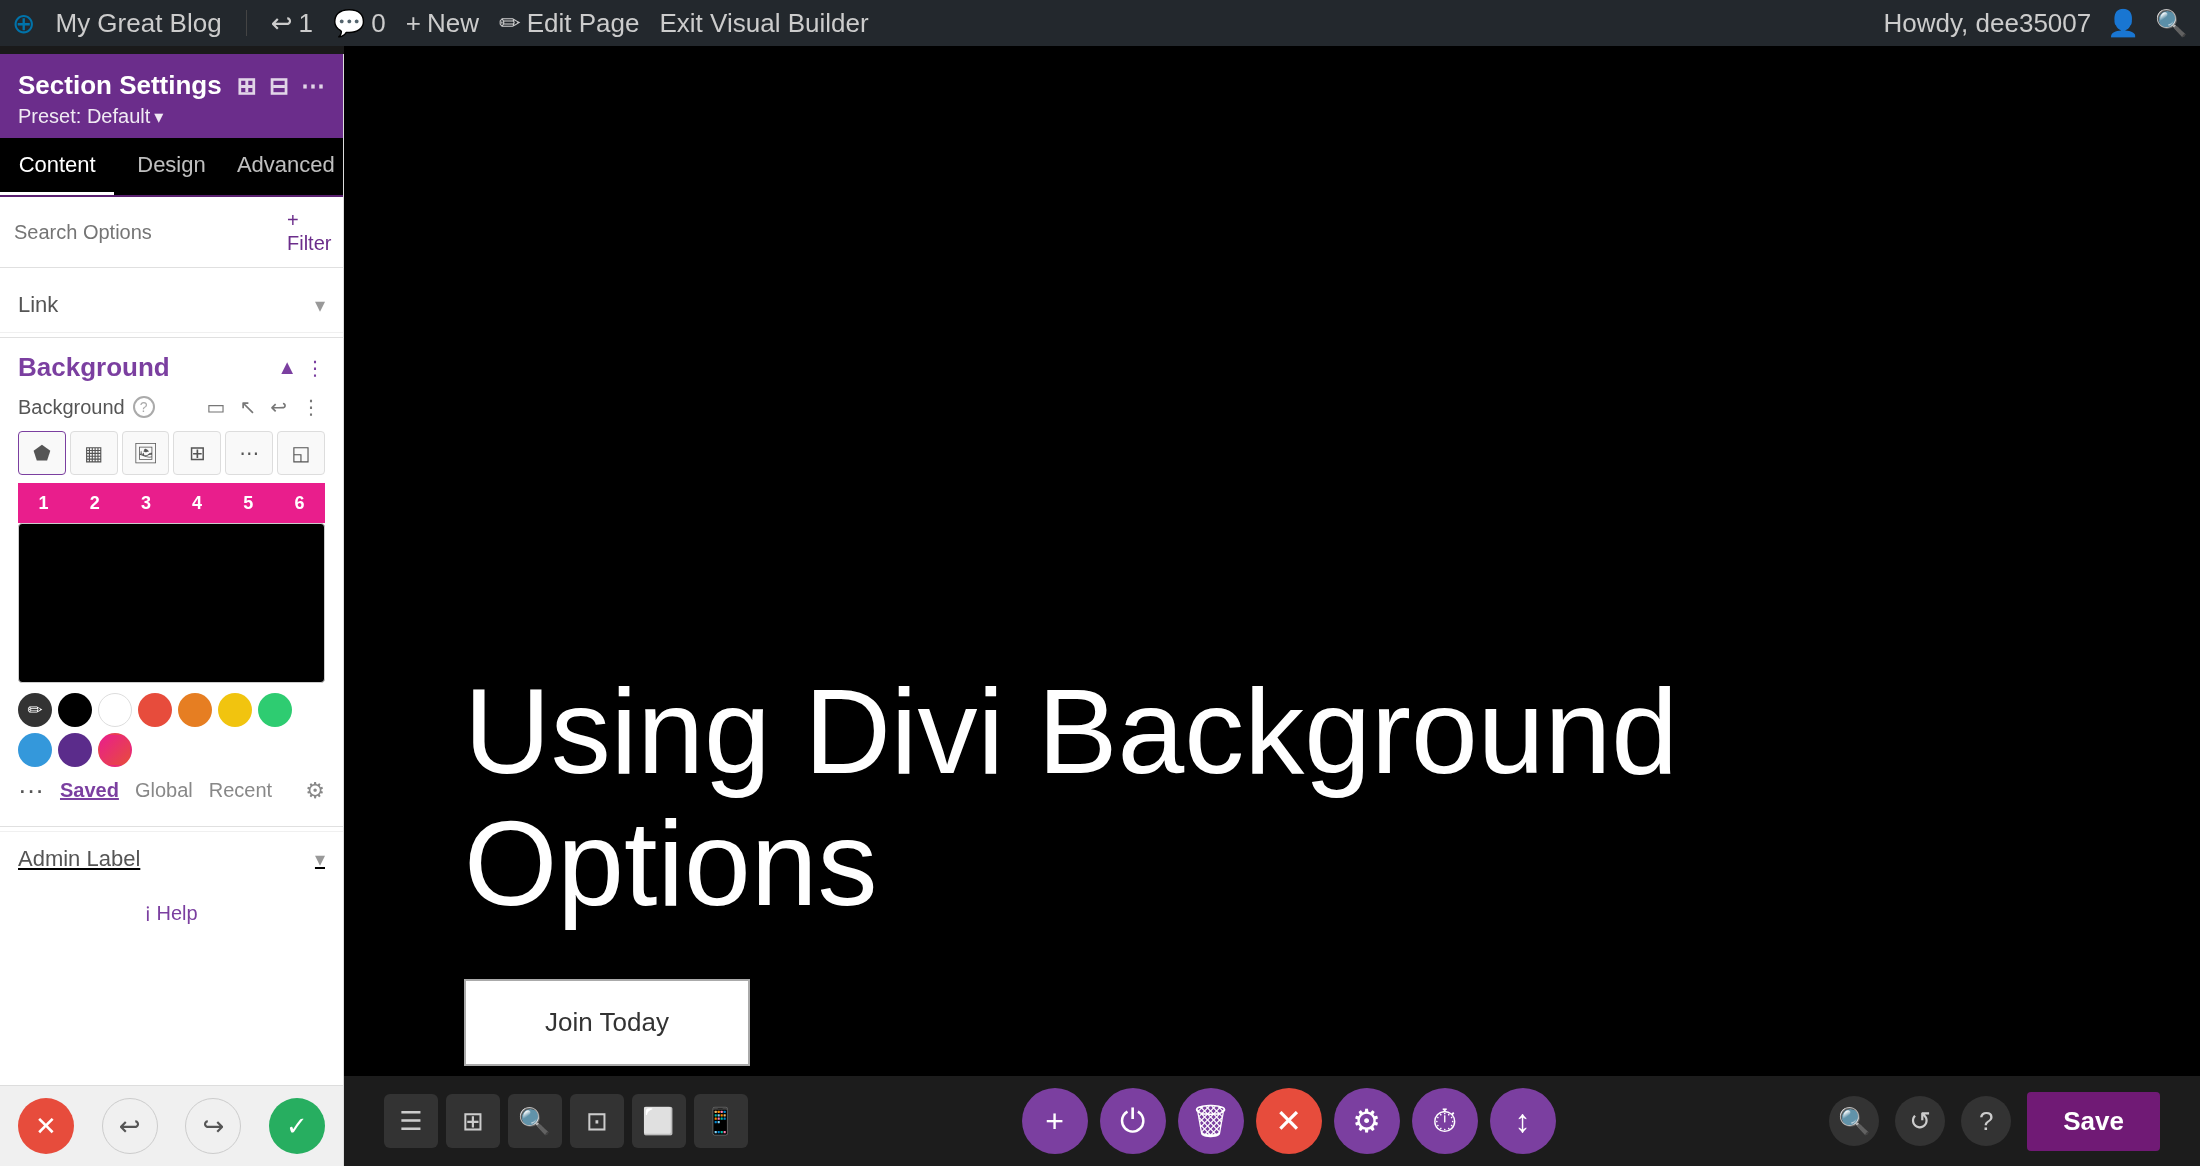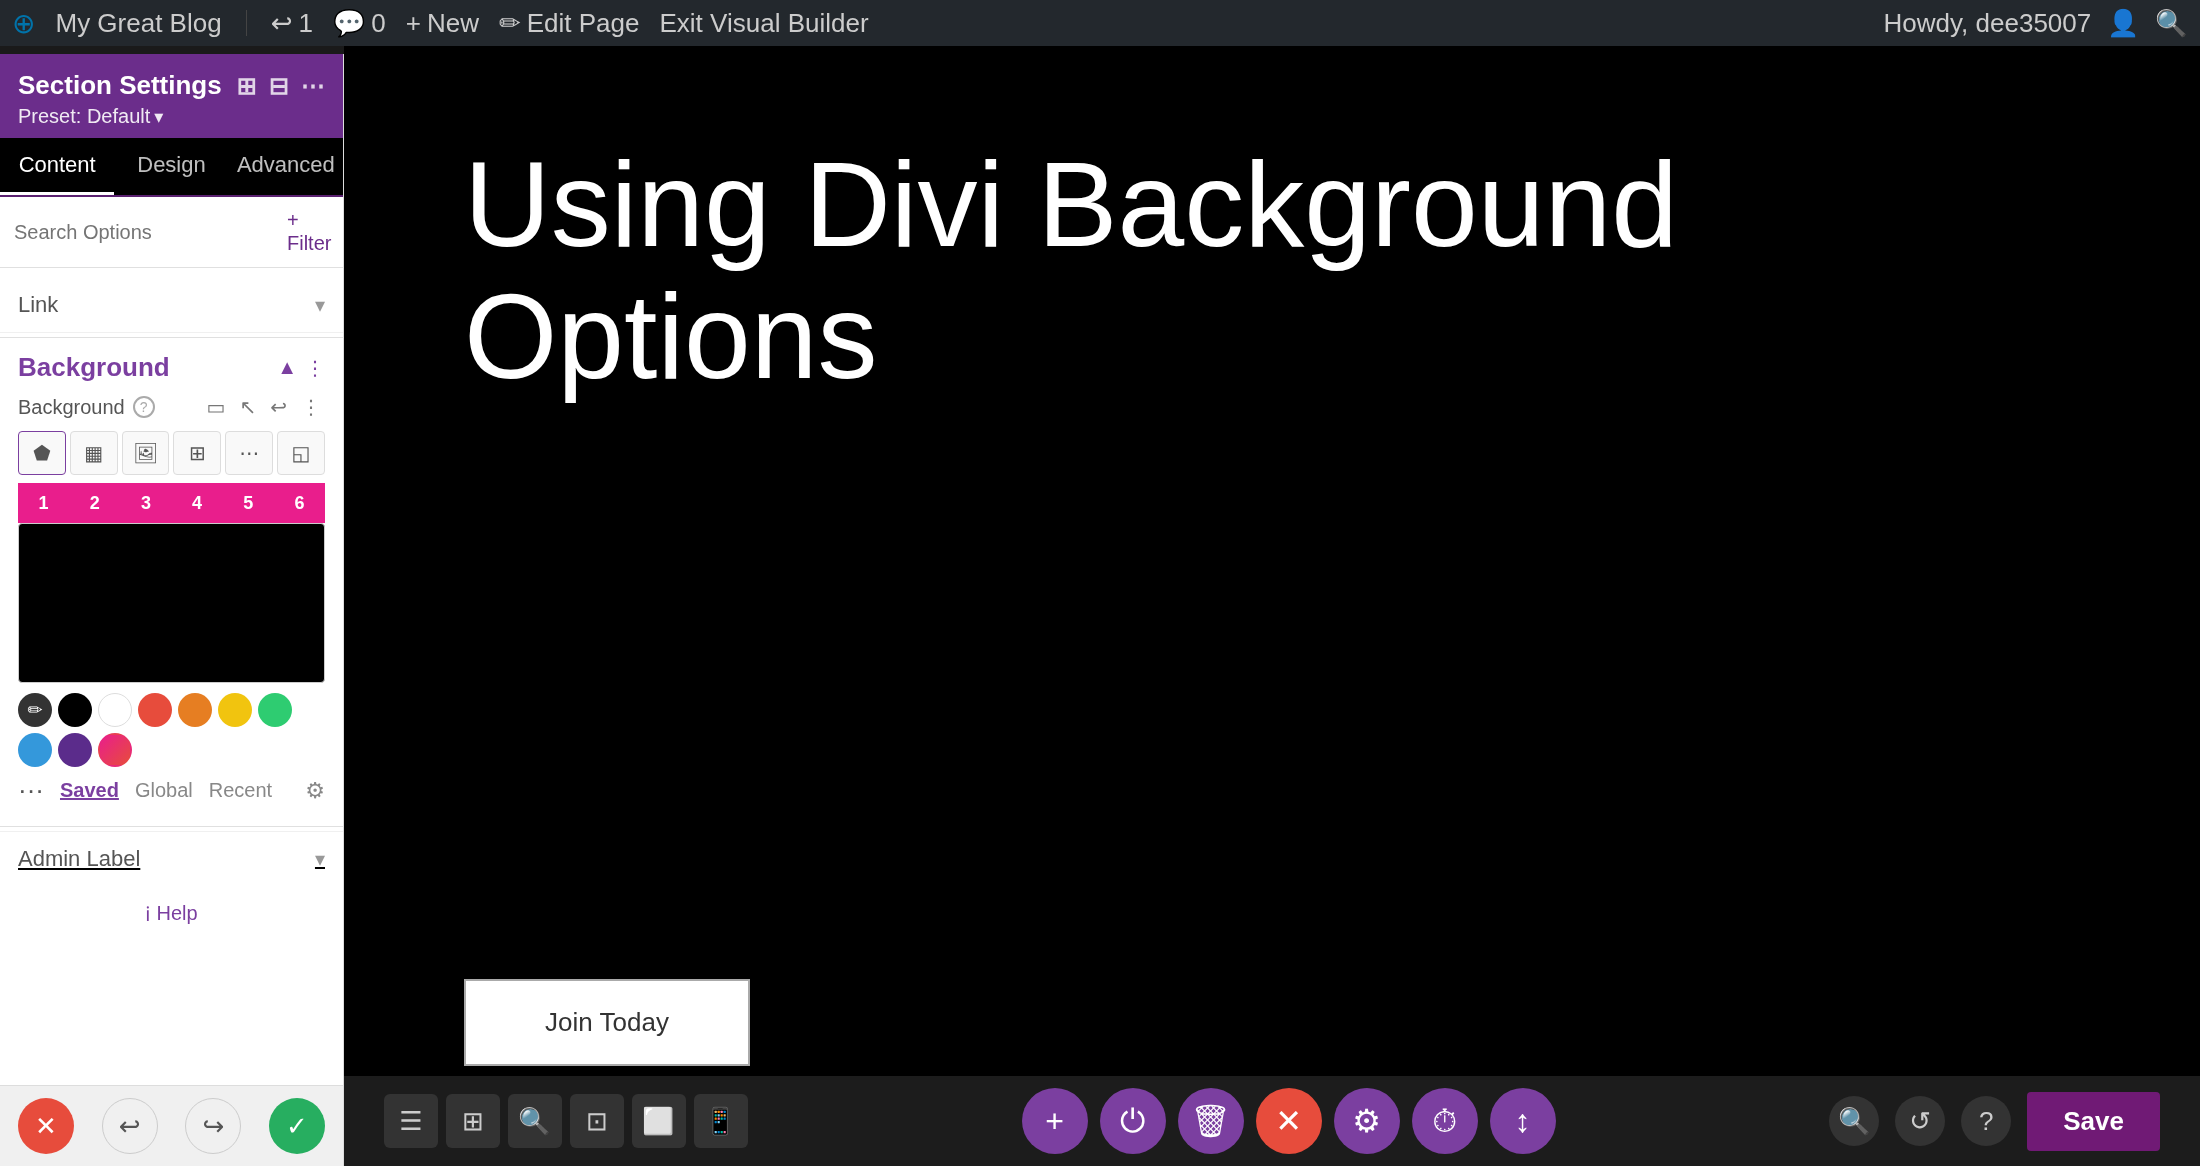--- a/index.html
+++ b/index.html
@@ -158,21 +158,21 @@
     .bottom-btn.undo { background: #f0f0f0; color: #555; border: 1px solid #ccc; }
     .bottom-btn.redo { background: #f0f0f0; color: #555; border: 1px solid #ccc; }
     .bottom-btn.confirm { background: #27ae60; color: white; }
 
     
     .main-canvas {
       position: fixed; top: 46px; left: 344px; right: 0; bottom: 0;
       background: #000; display: flex; flex-direction: column;
     }
     .canvas-content {
-      flex: 1; display: flex; flex-direction: column; justify-content: space-between;
+      flex: 1; display: flex; flex-direction: column; justify-content: flex-end;
       padding: 92px 120px; padding-bottom: 100px;
     }
     .canvas-title {
       font-size: 120px; font-weight: 300; color: white; line-height: 1.1;
       font-family: 'Helvetica Neue', Helvetica, Arial, sans-serif;
       margin-bottom: 50px;
     }
     .join-btn {
       display: inline-block; padding: 26px 50px; background: white;
       color: #333; font-size: 26px; border: 2px solid #aaa;

